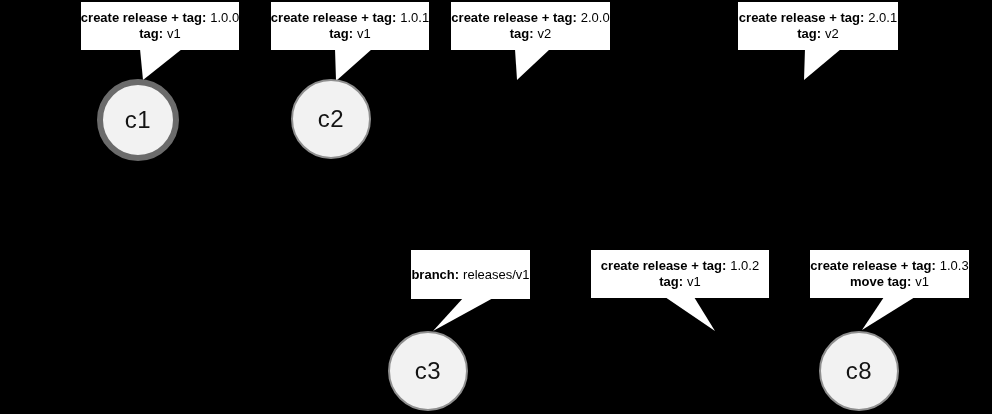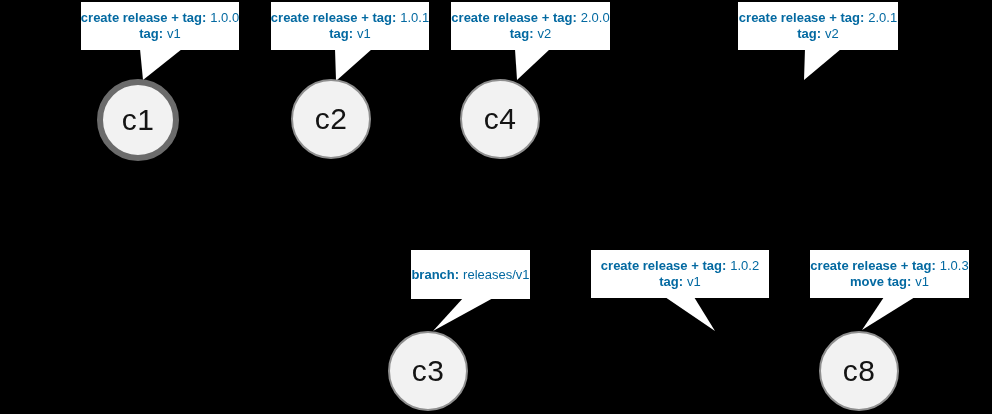--- a/index.html
+++ b/index.html
@@ -2,31 +2,31 @@
 <html><head>
 <meta charset="utf-8">
 <style>
   html,body{margin:0;padding:0;background:#000;}
   .stage{
     position:relative;width:992px;height:414px;background:#000;overflow:hidden;
     font-family:"Liberation Sans",sans-serif;
   }
   .tails{position:absolute;left:0;top:0;width:992px;height:414px;}
   .callout{
-    position:absolute;background:#fff;color:#0369a1;
+    position:absolute;background:#fff;color:#000000;
     display:flex;flex-direction:column;align-items:center;justify-content:center;
     font-size:13px;line-height:16px;white-space:nowrap;text-align:right;z-index:2;
   }
   .callout .line{display:block;}
   .callout .lbl{font-weight:bold;}
   .callout .val{margin-left:4px;font-weight:normal;}
   .node{
     position:absolute;border-radius:50%;background:#f2f2f2;border:2.5px solid #8f8f8f;
     width:76px;height:76px;display:flex;align-items:center;justify-content:center;
-    font-size:30px;color:#141414;z-index:3;letter-spacing:0.5px;
+    font-size:24px;color:#141414;z-index:3;letter-spacing:0.5px;
   }
   .node.head{border-width:6.5px;border-color:#6b6b6b;width:70px;height:70px;}
 </style>
 </head>
 <body>
 
 <div class="stage">
 
   <svg class="tails" viewBox="0 0 992 414" xmlns="http://www.w3.org/2000/svg">
     <polygon fill="#ffffff" points="140,49 182,49 143,80"></polygon>
@@ -74,20 +74,17 @@
 
   <div class="node head" style="left:97px;top:79px;">
     <span>c1</span>
   </div>
   <div class="node" style="left:291px;top:79px;">
     <span>c2</span>
   </div>
   <div class="node" style="left:388px;top:331px;">
     <span>c3</span>
   </div>
-  <div class="node" style="left:460px;top:79px;">
-    <span>c4</span>
-  </div>
   <div class="node" style="left:819px;top:331px;">
     <span>c8</span>
   </div>
 
 </div>
 
 </body></html>

